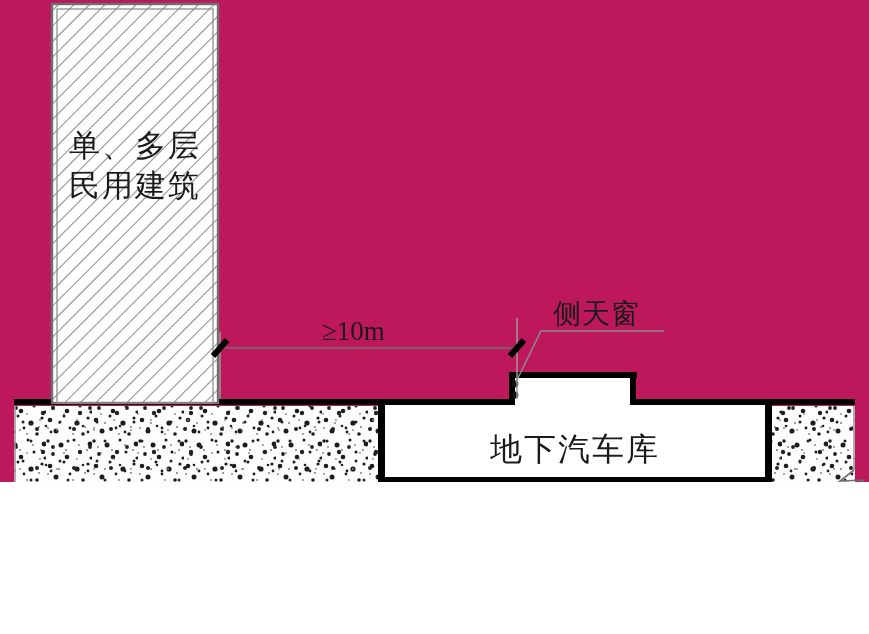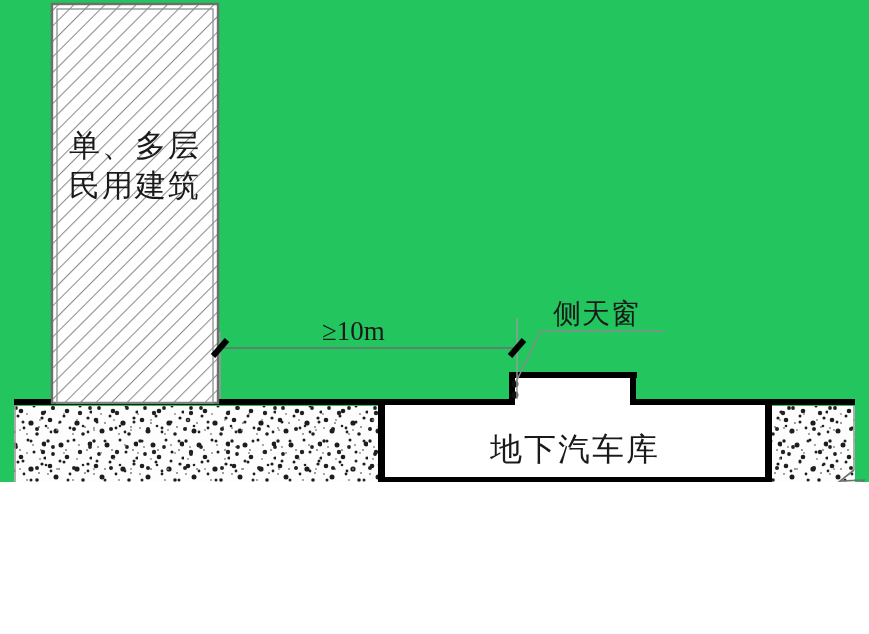--- a/index.html
+++ b/index.html
@@ -8,21 +8,21 @@
     padding: 0;
     background: #ffffff;
   }
   body {
     font-family: "Liberation Sans", sans-serif;
   }
   #canvas {
     position: relative;
     width: 869px;
     height: 482px;
-    background: #22c55e;
+    background: #be185d;
     overflow: hidden;
   }
   #canvas svg {
     display: block;
     position: absolute;
     top: 0;
     left: 0;
   }
   .label-cn {
     font-family: "DejaVu Sans", sans-serif;

